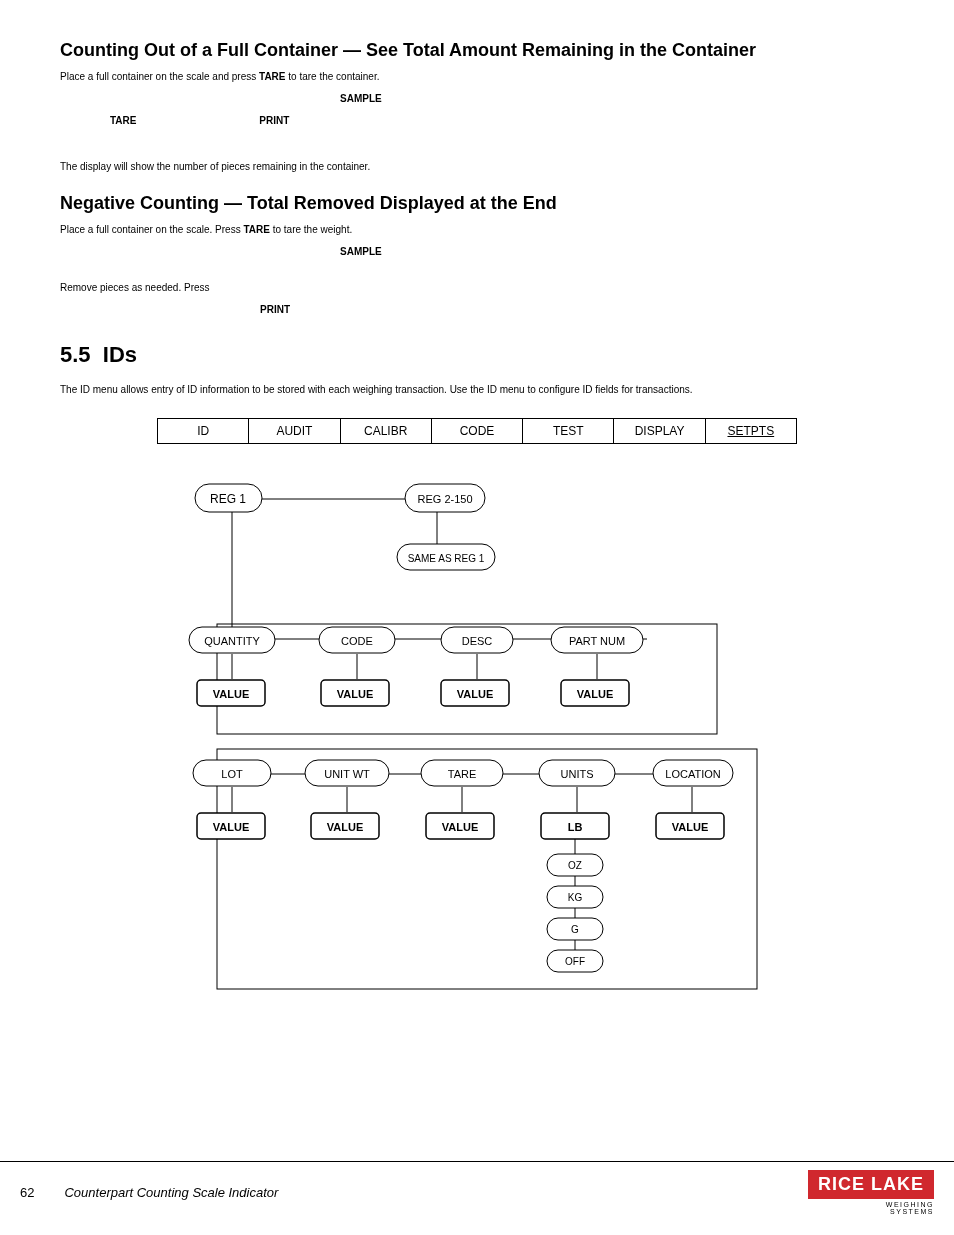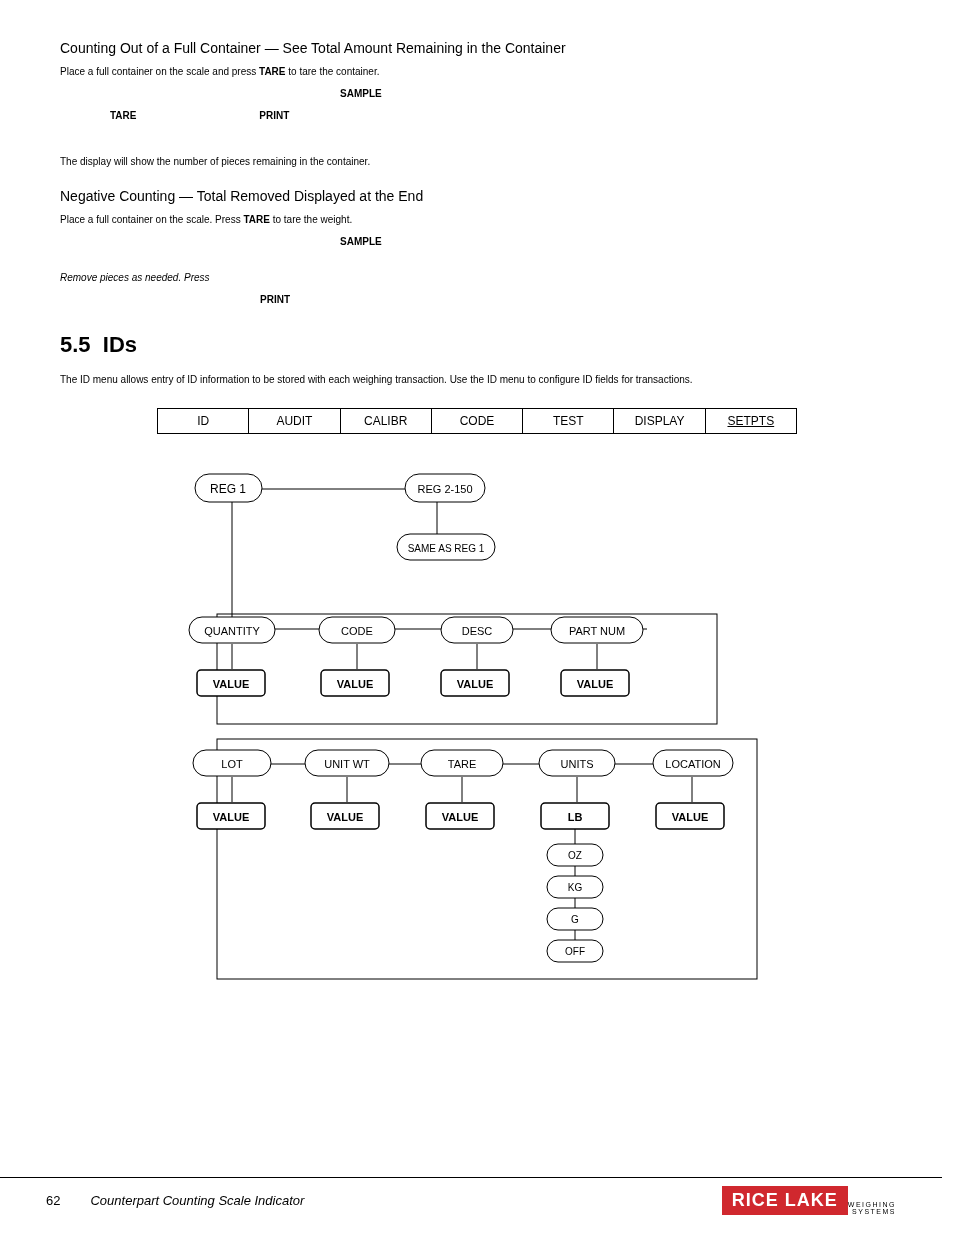--- a/index.html
+++ b/index.html
@@ -8,22 +8,22 @@
       background: #fff;
       color: #000;
       width: 954px;
       min-height: 1235px;
       position: relative;
       padding: 40px 60px 60px 60px;
       font-size: 13px;
     }
 
     .section-heading {
-      font-weight: normal;
-      font-size: 14px;
+      font-weight: bold;
+      font-size: 18px;
       margin-bottom: 8px;
     }
 
     .body-text {
       font-size: 10px;
       line-height: 1.6;
       margin-bottom: 6px;
     }
 
     .keyword {
@@ -70,40 +70,40 @@
     .tree-svg {
       width: 100%;
       margin-top: 0;
     }
 
     
     .footer {
       position: absolute;
       bottom: 20px;
       left: 0;
-      right: 12px;
+      right: 0;
       display: flex;
       align-items: center;
-      padding: 0 46px;
+      padding: 0 20px;
       border-top: 1px solid #000;
       padding-top: 8px;
     }
     .footer-page {
       font-size: 13px;
     }
     .footer-title {
       font-size: 13px;
       font-style: italic;
       margin-left: 30px;
       text-align: center;
     }
     .footer-logo {
       margin-left: auto;
       display: flex;
-      flex-direction: row;
+      flex-direction: column;
       align-items: flex-end;
     }
     .logo-box {
       background: #d0282e;
       color: #fff;
       font-weight: bold;
       font-size: 18px;
       padding: 4px 10px;
       letter-spacing: 1px;
     }
@@ -140,21 +140,21 @@
 
   <div class="section-gap">
     <div class="section-heading">Negative Counting — Total Removed Displayed at the End</div>
 
     <div class="body-text" style="margin-top:8px;">
       Place a full container on the scale. Press <span class="keyword">TARE</span> to tare the weight.
     </div>
     <div class="body-text" style="margin-left:280px;">
       <span class="keyword">SAMPLE</span>
     </div>
-    <div class="body-text" style="margin-top:20px;font-style:italic;">
+    <div class="body-text" style="margin-top:20px;">
       Remove pieces as needed. Press
     </div>
     <div class="body-text" style="margin-left:200px;">
       <span class="keyword">PRINT</span>
     </div>
   </div>
 
   <div class="section-number-heading">
     <span>5.5</span>&nbsp;&nbsp;<span>IDs</span>
   </div>

